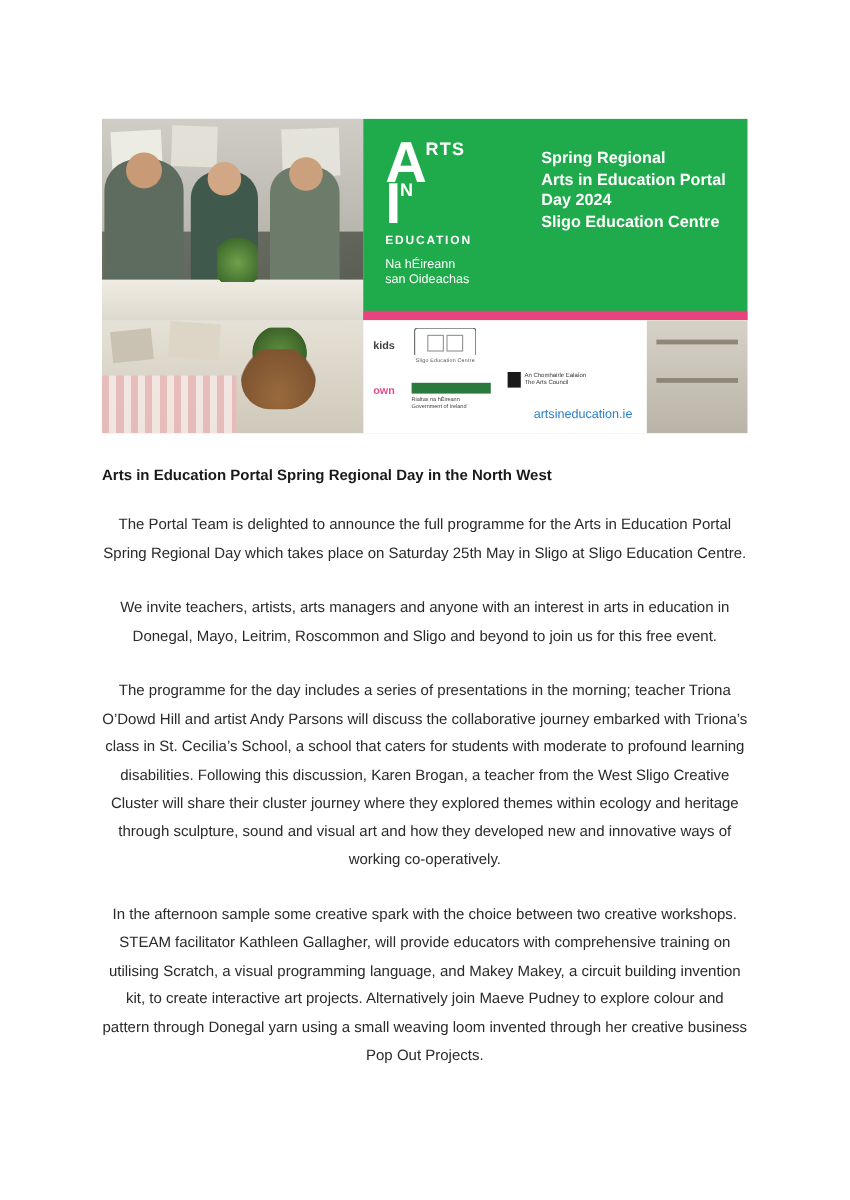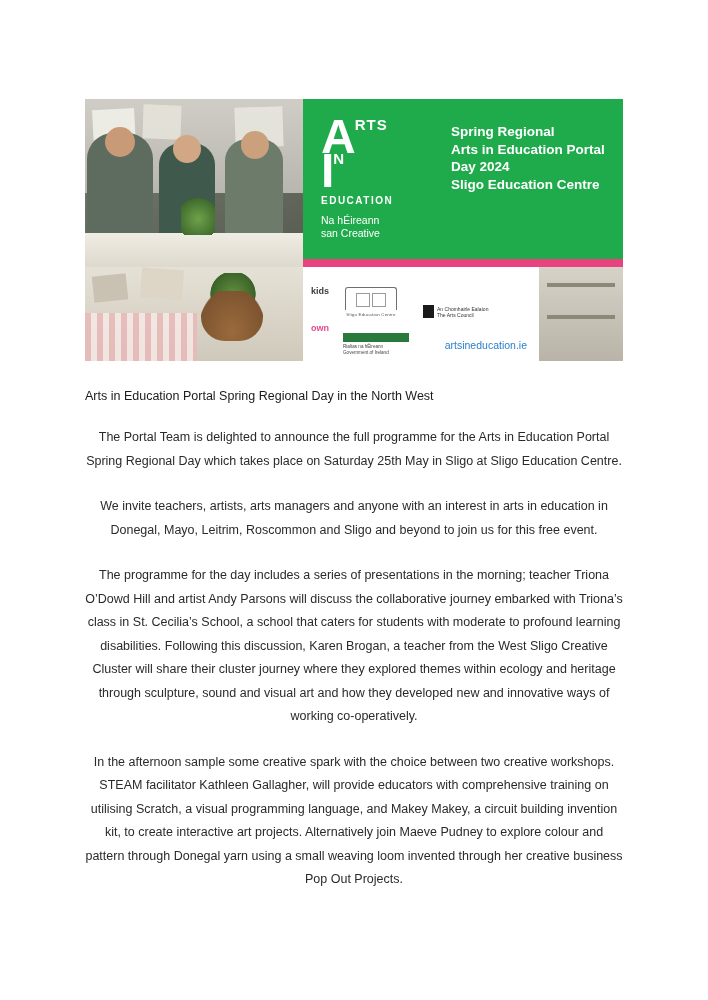--- a/index.html
+++ b/index.html
@@ -219,23 +219,23 @@
   }
   .photo-bottom-right .strip-img .shelf {
     position:absolute; left:8px; top:16px; width:68px; height:4px; background:#8d8778;
   }
   .photo-bottom-right .strip-img .shelf2 {
     position:absolute; left:8px; top:48px; width:68px; height:4px; background:#8d8778;
   }
   .logos-row {
     position: absolute;
     left: 8px;
-    top: 20px;
-    display: flex;
-    align-items: flex-start;
+    top: 6px;
+    display: flex;
+    align-items: center;
     gap: 14px;
   }
   .kidsown {
     font-size: 9px;
     font-weight: bold;
     line-height: 9px;
     color: #3d3d3d;
     text-align: left;
   }
   .kidsown .ko-own {
@@ -312,21 +312,21 @@
     height: 8px;
     background: #e8427f;
   }
 
   
   .article {
     margin-top: 27px;
   }
   h1.title {
     font-size: 12.5px;
-    font-weight: normal;
+    font-weight: bold;
     color: #1a1a1a;
     margin: 16px 0 22px 0;
     line-height: 16px;
   }
   p.para {
     font-size: 12.5px;
     line-height: 23.5px;
     color: #2a2a2a;
     margin: 0 0 22px 0;
     text-align: center;
@@ -365,21 +365,21 @@
             <div class="logo-row">
               <span class="logo-a">A</span>
               <span class="logo-rts">RTS</span>
             </div>
             <div class="logo-row2">
               <span class="logo-a">I</span>
               <span class="logo-in">N</span>
             </div>
             <div class="logo-education">EDUCATION</div>
             <div class="logo-irish">Na hÉireann</div>
-            <div class="logo-irish" style="margin-top:0">san Creative</div>
+            <div class="logo-irish" style="margin-top:0">san Oideachas</div>
           </div>
 
           <div class="banner-text">
             <div>Spring Regional</div>
             <div>Arts in Education Portal</div>
             <div>Day 2024</div>
             <div>Sligo Education Centre</div>
           </div>
         </div>
       </div>

